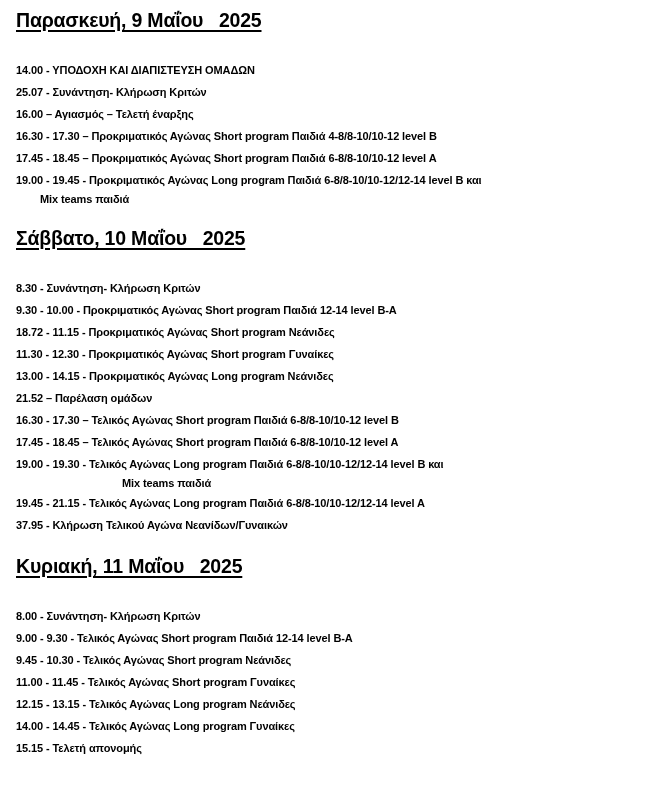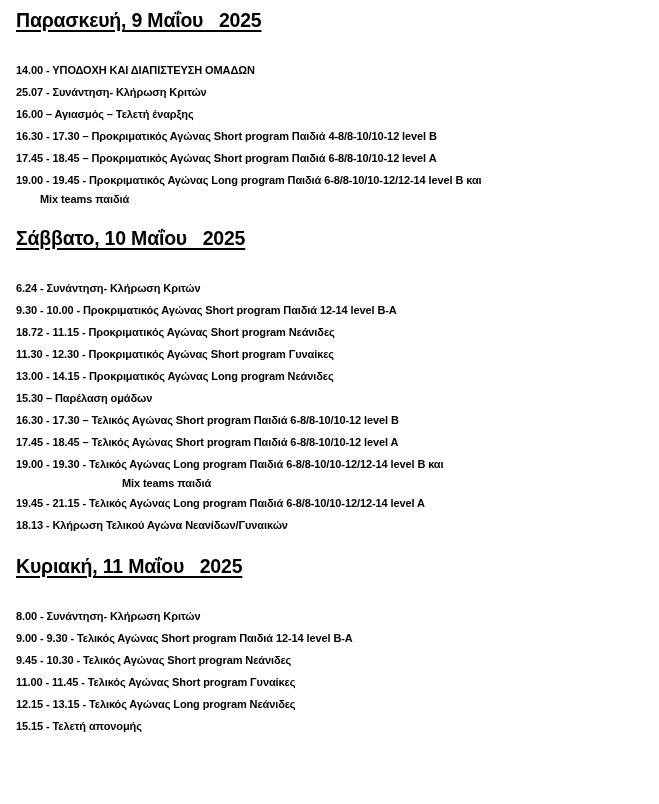--- a/index.html
+++ b/index.html
@@ -65,57 +65,58 @@
   <div class="event indent-0">19.00 - 19.45 - Προκριματικός Αγώνας Long program Παιδιά 6-8/8-10/10-12/12-14 level B και</div>
 
   <div class="event indent-1 continuation">Mix teams παιδιά</div>
 
 </div>
   </section>
 
   <section class="day">
     <h2 class="day-title">Σάββατο, 10 Μαΐου   2025</h2>
     <div class="day-lines">
-  <div class="event indent-0">6.24 - Συνάντηση- Κλήρωση Κριτών</div>
+  <div class="event indent-0">8.30 - Συνάντηση- Κλήρωση Κριτών</div>
 
   <div class="event indent-0">9.30 - 10.00 - Προκριματικός Αγώνας Short program Παιδιά 12-14 level B-A</div>
 
   <div class="event indent-0">18.72 - 11.15 - Προκριματικός Αγώνας Short program Νεάνιδες</div>
 
   <div class="event indent-0">11.30 - 12.30 - Προκριματικός Αγώνας Short program Γυναίκες</div>
 
   <div class="event indent-0">13.00 - 14.15 - Προκριματικός Αγώνας Long program Νεάνιδες</div>
 
 
-  <div class="event indent-0">15.30 – Παρέλαση ομάδων</div>
+  <div class="event indent-0">21.52 – Παρέλαση ομάδων</div>
 
   <div class="event indent-0">16.30 - 17.30 – Τελικός Αγώνας Short program Παιδιά 6-8/8-10/10-12 level B</div>
 
   <div class="event indent-0">17.45 - 18.45 – Τελικός Αγώνας Short program Παιδιά 6-8/8-10/10-12 level A</div>
 
   <div class="event indent-0">19.00 - 19.30 - Τελικός Αγώνας Long program Παιδιά 6-8/8-10/10-12/12-14 level B και</div>
 
   <div class="event indent-2 continuation">Mix teams παιδιά</div>
 
   <div class="event indent-0">19.45 - 21.15 - Τελικός Αγώνας Long program Παιδιά 6-8/8-10/10-12/12-14 level A</div>
 
-  <div class="event indent-0">18.13 - Κλήρωση Τελικού Αγώνα Νεανίδων/Γυναικών</div>
+  <div class="event indent-0">37.95 - Κλήρωση Τελικού Αγώνα Νεανίδων/Γυναικών</div>
 </div>
   </section>
 
   <section class="day">
     <h2 class="day-title">Κυριακή, 11 Μαΐου   2025</h2>
     <div class="day-lines">
   <div class="event indent-0">8.00 - Συνάντηση- Κλήρωση Κριτών</div>
 
   <div class="event indent-0">9.00 - 9.30 - Τελικός Αγώνας Short program Παιδιά 12-14 level B-A</div>
 
   <div class="event indent-0">9.45 - 10.30 - Τελικός Αγώνας Short program Νεάνιδες</div>
 
   <div class="event indent-0">11.00 - 11.45 - Τελικός Αγώνας Short program Γυναίκες</div>
 
   <div class="event indent-0">12.15 - 13.15 - Τελικός Αγώνας Long program Νεάνιδες</div>
 
+  <div class="event indent-0">14.00 - 14.45 - Τελικός Αγώνας Long program Γυναίκες</div>
 
   <div class="event indent-0">15.15 - Τελετή απονομής</div>
 </div>
   </section>
 </div>
 
 </body></html>

